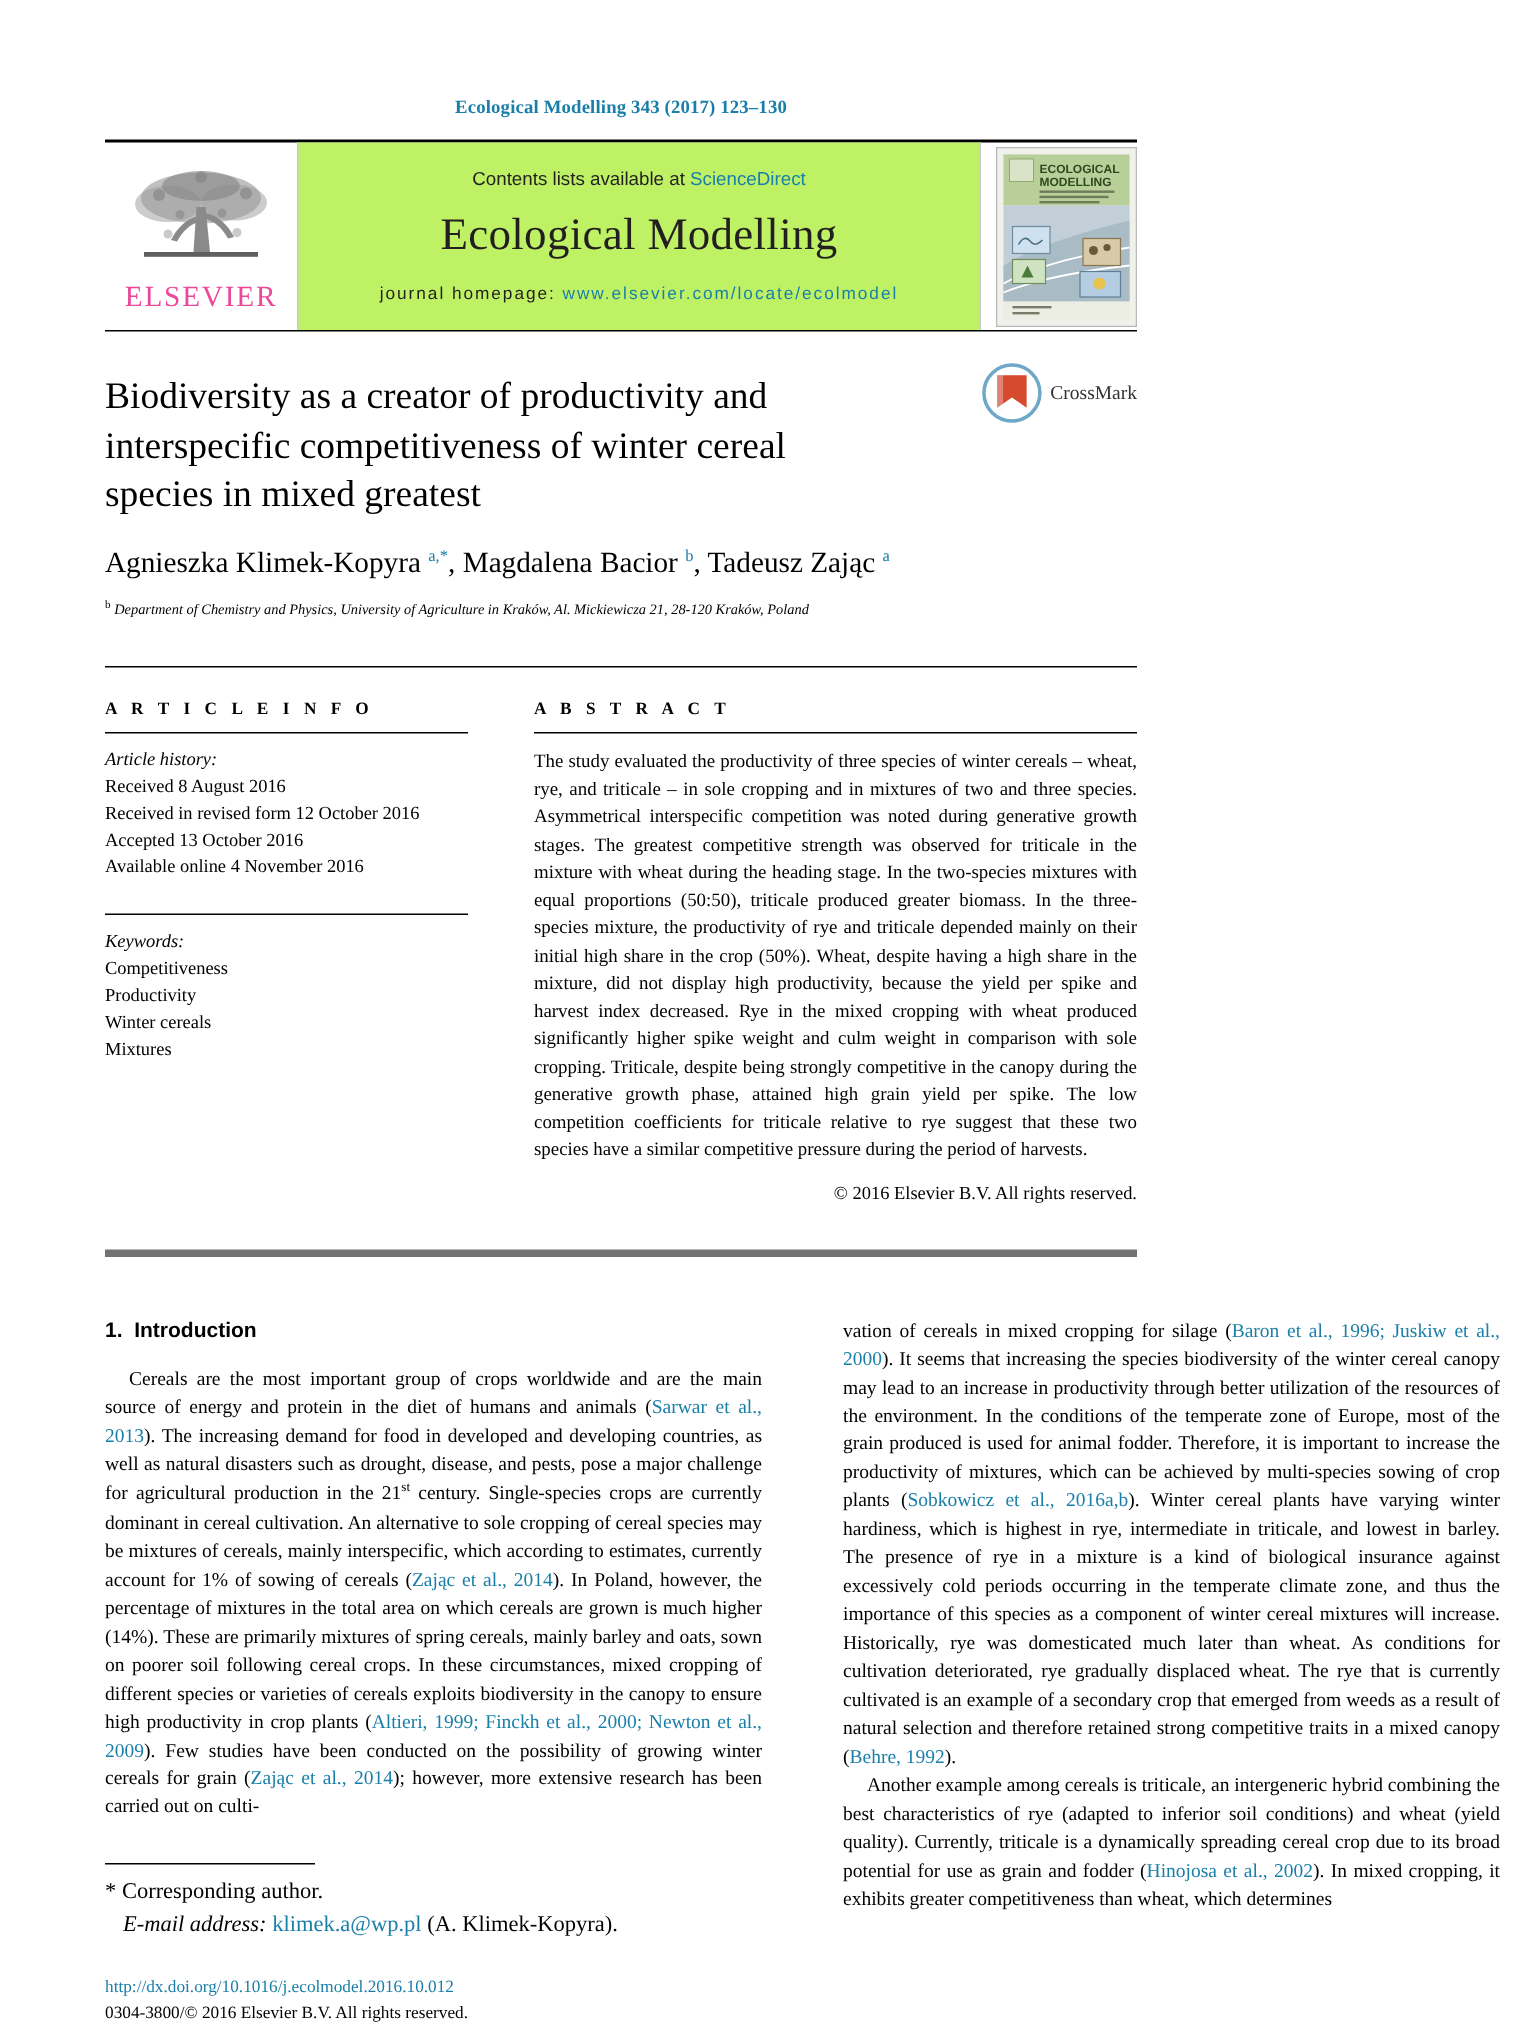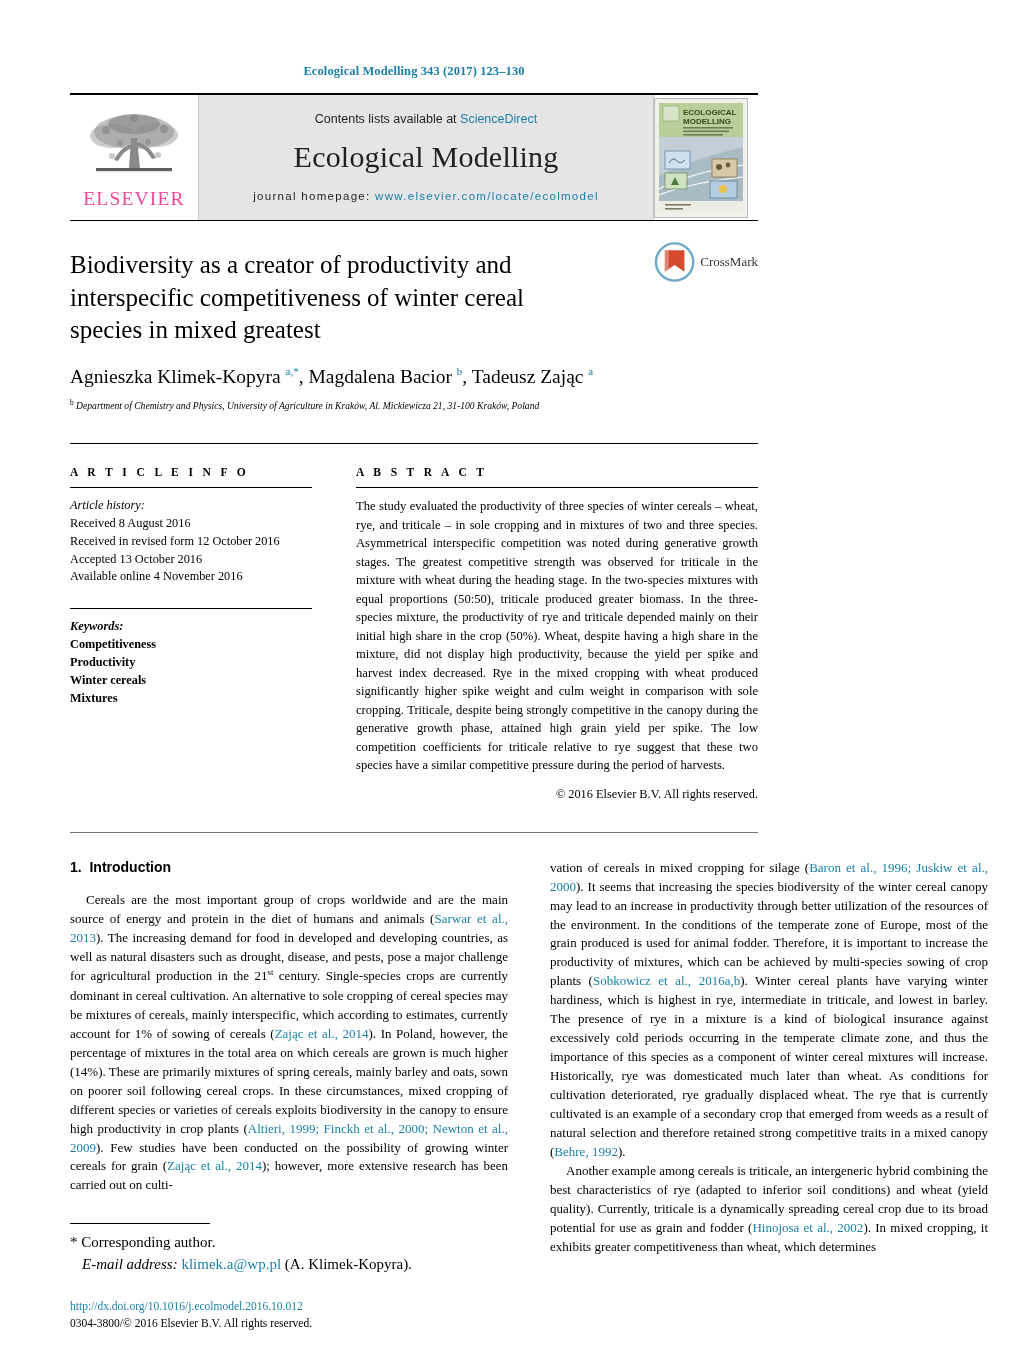--- a/index.html
+++ b/index.html
@@ -57,21 +57,21 @@
   }
   .elsevier-word {
     color: #ec4899;
     font-family: "Liberation Serif", serif;
     font-size: 19.5px;
     letter-spacing: 1.2px;
     margin-top: 2px;
   }
   .mast-center {
     flex: 1 1 auto;
-    background: #e5e5e5;
+    background: #bef264;
     border-left: 1px solid #c8c9ca;
     border-right: 1px solid #c8c9ca;
     display: flex;
     flex-direction: column;
     align-items: center;
     justify-content: center;
     padding: 6px 0 8px 0;
   }
   .contents-line {
     font-family: "Liberation Sans", sans-serif;
@@ -96,21 +96,21 @@
     letter-spacing: 1.3px;
   }
   .homepage-line .url {
     color: #1a7fa8;
   }
   .mast-right {
     width: 104px;
     flex: 0 0 104px;
     display: flex;
     align-items: center;
-    justify-content: flex-start;
+    justify-content: flex-end;
   }
   .cover-thumb {
     width: 92px;
     height: 118px;
     display: block;
     border: 1px solid #b9b9b9;
   }
 
   
   .title-block {
@@ -198,41 +198,40 @@
     font-style: italic;
     font-size: 12.3px;
     line-height: 1.45;
   }
   .hist-line, .kw-line {
     font-size: 12.3px;
     line-height: 1.45;
   }
   .kw-block {
     margin-top: 22px;
-    font-weight: bold;
   }
   .abstract-body {
     font-size: 12.6px;
     line-height: 1.47;
     text-align: justify;
   }
   .copyright {
     text-align: right;
     font-size: 12.3px;
     margin-top: 12px;
     font-weight: normal;
   }
 
   
   .body-wrap {
     margin: 30px 70px 0 70px;
-    border-top: 1px solid #737373;
-    padding-top: 26px;
-    display: flex;
-    gap: 42px;
+    border-top: 5px solid #737373;
+    padding-top: 40px;
+    display: flex;
+    gap: 54px;
   }
   .body-col {
     width: 438px;
     flex: 0 0 438px;
   }
   h2.section-title {
     font-family: "Liberation Sans", sans-serif;
     font-size: 14px;
     font-weight: bold;
     margin: 0 0 16px 0;
@@ -371,21 +370,21 @@
         <path d="M21 24 l-10 7 v3 h20 v-3 z" fill="#ffffff" opacity="0.0"></path>
       </svg>
       <span class="crossmark-label">CrossMark</span>
     </div>
 
     <div class="authors">Agnieszka Klimek-Kopyra <sup>a,*</sup>, Magdalena Bacior <sup>b</sup>, Tadeusz Zając <sup>a</sup></div>
 
     <div class="affils">
       <div>
         <sup>b</sup>
-        <span>Department of Chemistry and Physics, University of Agriculture in Kraków, Al. Mickiewicza 21, 31-100 Kraków, Poland</span>
+        <span>Department of Chemistry and Physics, University of Agriculture in Kraków, Al. Mickiewicza 21, 28-120 Kraków, Poland</span>
       </div>
     </div>
   </div>
 
   <div class="info-abstract">
 
     <div class="col-info">
       <div class="sec-head">A R T I C L E    I N F O</div>
       <div class="rule"></div>
       <div class="hist-label">Article history:</div>

